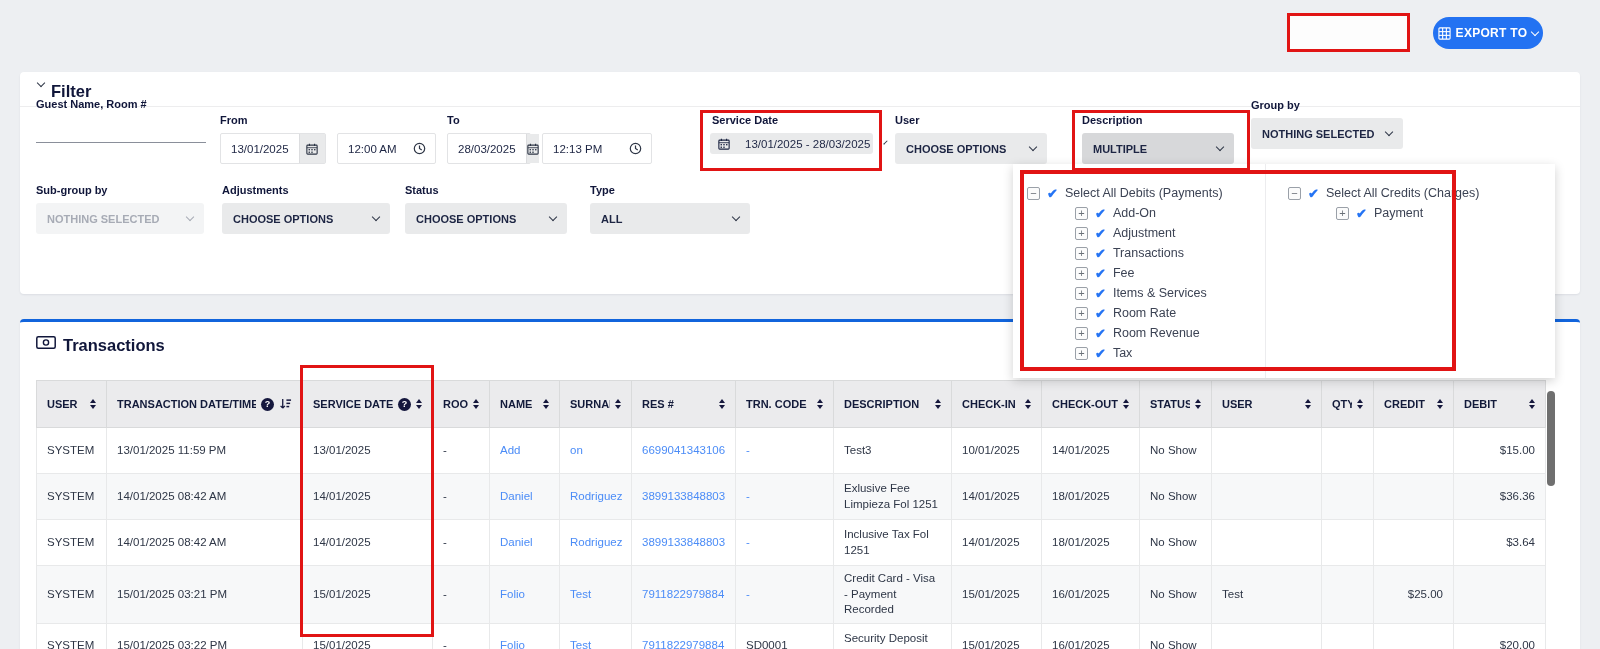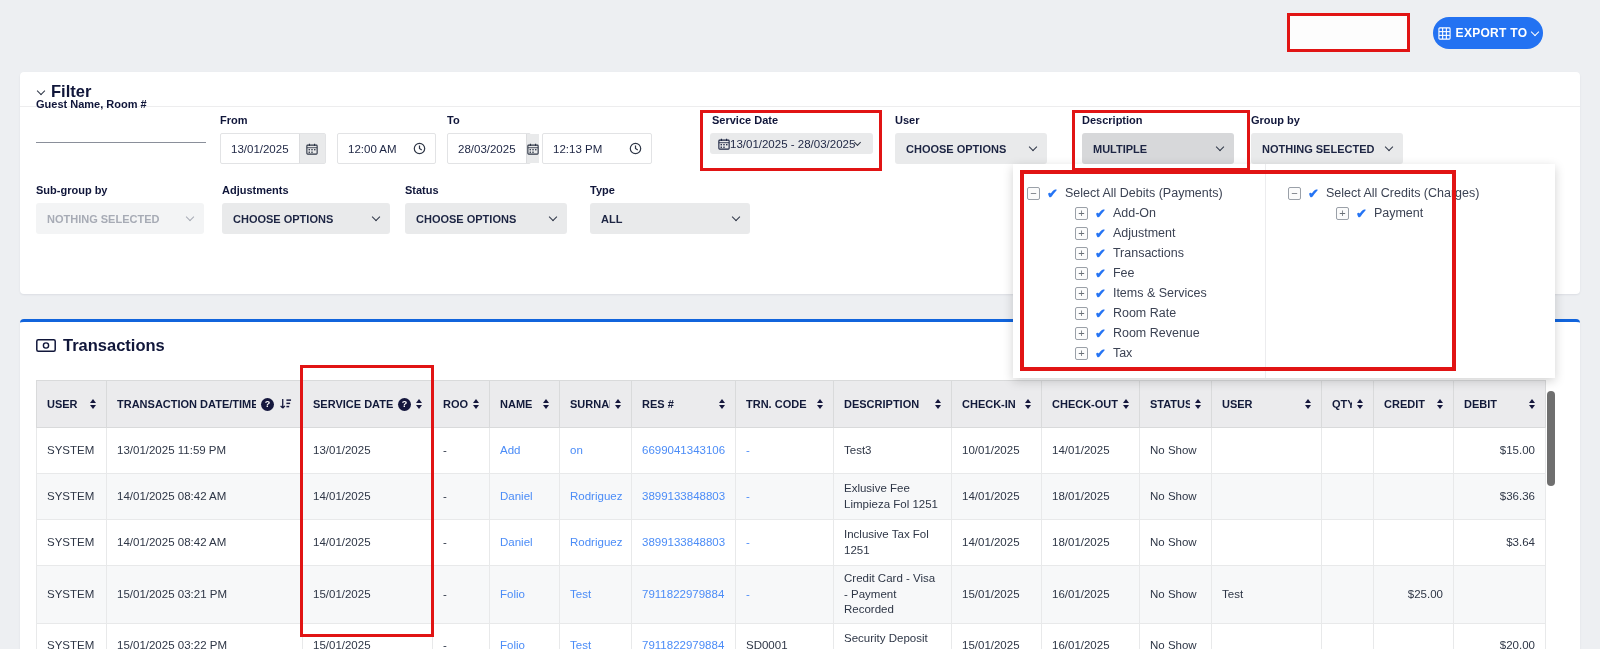--- a/index.html
+++ b/index.html
@@ -19,39 +19,39 @@
     display:flex; align-items:center; justify-content:center; gap:5px; color:#fff; font-size:12px; font-weight:700;
     letter-spacing:.3px; cursor:pointer; }
   .chev { display:inline-block; width:6px; height:6px; border-right:1.6px solid #2e3646; border-bottom:1.6px solid #2e3646; transform:rotate(45deg); margin-top:-3px; }
   .chev.white { border-color:#fff; }
 
   
   .card { position:absolute; background:#fff; border-radius:4px; box-shadow:0 1px 2px rgba(16,22,58,.08); }
   #filter-card { left:20px; top:72px; width:1560px; height:222px; }
   #trans-card { left:20px; top:319px; width:1560px; height:339px; border-top:3px solid #1164dc; border-radius:4px 4px 0 0; overflow:hidden; }
 
-  .section-title { display:flex; align-items:center; gap:7px; font-size:16.5px; font-weight:700; color:#10163a; }
+  .section-title { display:flex; align-items:flex-start; gap:7px; font-size:16.5px; font-weight:700; color:#10163a; }
   #filter-head { position:absolute; left:18px; top:10px; }
   #filter-divider { position:absolute; left:0; top:34px; width:100%; border-bottom:1px solid #ededee; }
   #trans-head { position:absolute; left:16px; top:14px; }
 
   
   .ffield { position:absolute; }
   .flabel { font-size:11px; font-weight:700; color:#10163a; margin-bottom:7px; white-space:nowrap; }
   .underline-input { width:170px; height:26px; border:none; border-bottom:1px solid #8a8f9a; background:transparent; outline:none; font-size:12px; color:#10163a; }
   .ctrl-row { display:flex; gap:11px; }
   .datebox { height:31px; border:1px solid #e2e3e5; background:#fff; border-radius:2px; display:flex; align-items:center; font-size:11.5px; color:#1d2543; cursor:pointer; }
   .datebox .val { padding:0 10px; white-space:nowrap; }
   .datebox .suffix { width:27px; align-self:stretch; background:#e9eaeb; border-left:1px solid #dcdddf; display:flex; align-items:center; justify-content:center; }
   .timebox { height:31px; border:1px solid #e2e3e5; background:#fff; border-radius:2px; display:flex; align-items:center; justify-content:space-between; font-size:11.5px; color:#1d2543; padding:0 9px 0 10px; cursor:pointer; }
   .dd { height:31px; background:#e9eaeb; border-radius:3px; display:flex; align-items:center; justify-content:space-between; padding:0 11px; font-size:11px; font-weight:700; color:#1d2543; cursor:pointer; white-space:nowrap; }
   .dd.open { background:#d7d8da; }
   .dd.disabled { background:#f3f4f5; color:#a7abb5; }
   .dd.disabled .chev { border-color:#a7abb5; }
-  .rangebox { height:21px; background:#e9eaeb; border-radius:3px; display:flex; align-items:center; gap:0; padding:0 8px; font-size:11.5px; color:#1d2543; cursor:pointer; white-space:nowrap; }
+  .rangebox { height:21px; background:#e9eaeb; border-radius:3px; display:flex; align-items:center; gap:15px; padding:0 8px; font-size:11.5px; color:#1d2543; cursor:pointer; white-space:nowrap; }
 
   
   #desc-panel { position:absolute; left:1013px; top:164px; width:542px; height:214px; background:#fff; box-shadow:0 3px 10px rgba(0,0,0,.18); z-index:50; display:flex; }
   .tree-col { padding-top:19px; }
   .tree-col.left { width:252px; padding-left:14px; }
   .tree-col.right { flex:1; border-left:1px solid #ececee; padding-left:22px; }
   .tree-row { display:flex; align-items:center; height:20px; cursor:pointer; }
   .tree-children { margin-left:48px; }
   .pmbox { width:13px; height:13px; border:1px solid #9aa0a8; border-radius:2px; background:#fbfbfb; color:#6a7078; font-size:11px; line-height:11px; display:inline-flex; align-items:center; justify-content:center; flex:none; }
   .chk { color:#2574f4; font-weight:700; font-size:13px; margin:0 7px; flex:none; }
@@ -213,21 +213,21 @@
     </div>
 
     <div class="ffield" style="left:1062px; top:42px;">
       <div class="flabel">Description</div>
       <div class="dd open" style="width:152px;">
         <span>MULTIPLE</span>
         <span class="chev"></span>
       </div>
     </div>
 
-    <div class="ffield" style="left:1231px; top:42px;">
+    <div class="ffield" style="left:1231px; top:27px;">
       <div class="flabel">Group by</div>
       <div class="dd" style="width:152px;">
         <span>NOTHING SELECTED</span>
         <span class="chev"></span>
       </div>
     </div>
 
     <div class="ffield" style="left:16px; top:112px;">
       <div class="flabel">Sub-group by</div>
       <div class="dd disabled" style="width:168px;">

